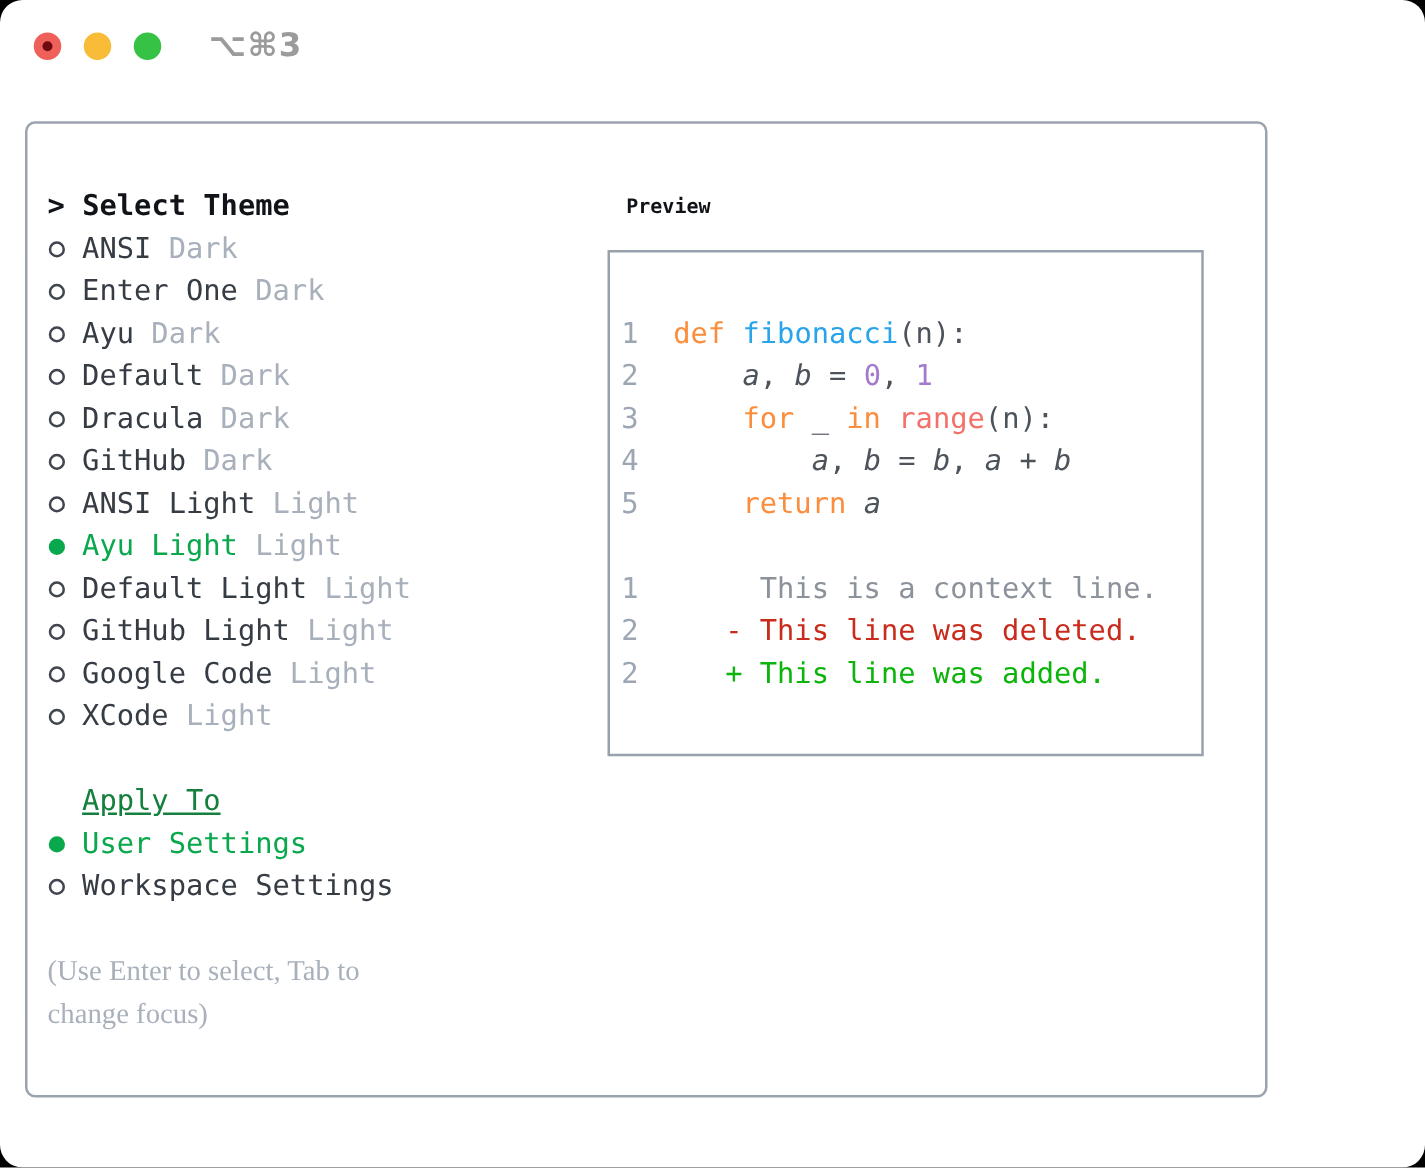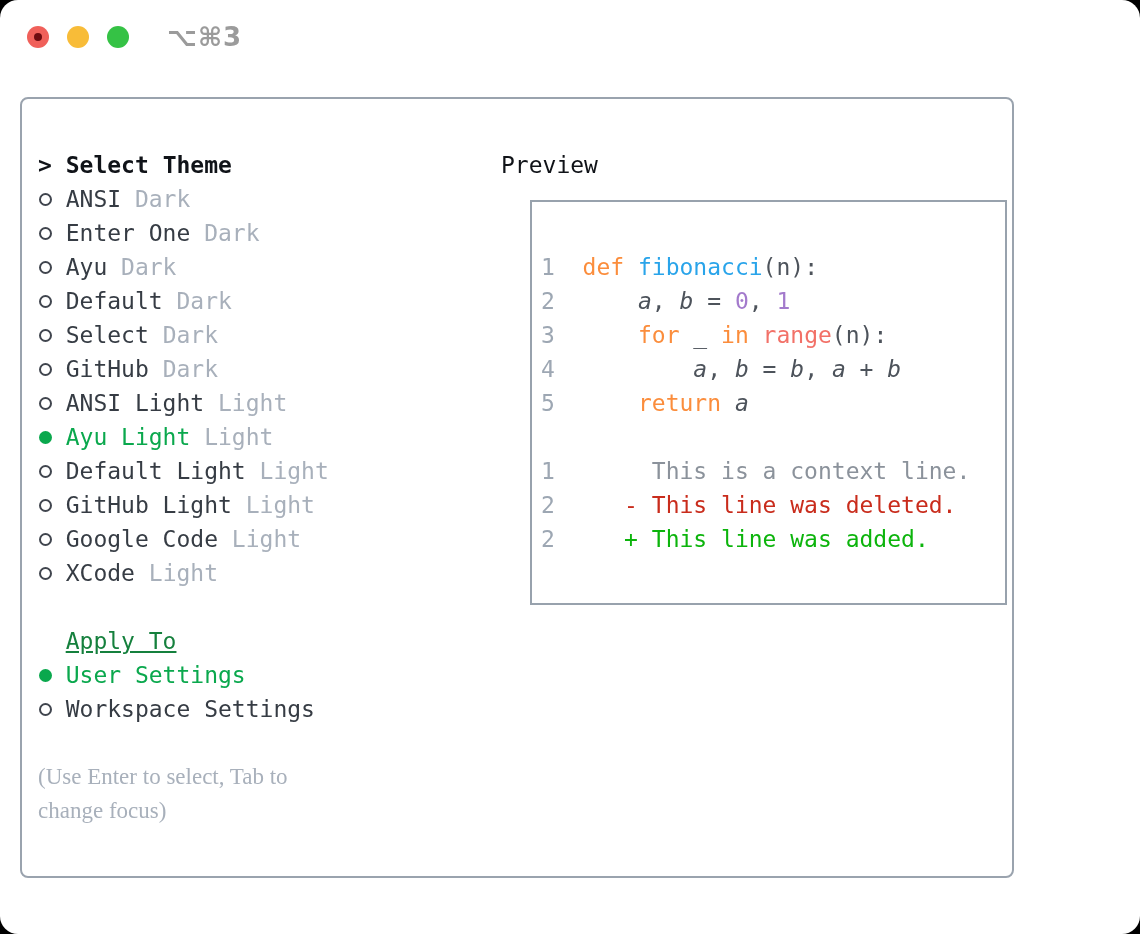--- a/index.html
+++ b/index.html
@@ -37,23 +37,23 @@
   .radio{width:13px;height:13px;border-radius:50%;box-sizing:border-box;
          border:2px solid #40454e;margin-left:1px;}
   .radio.sel{border:none;background:var(--ui-green);}
   .iname{color:var(--item-fg);}
   .iname.sel{color:var(--ui-green);}
   .ivariant{color:var(--muted);}
   .apply-hdr{color:#15803d;text-decoration:underline;}
   .hint{color:var(--muted);font-family:Liberation Serif, serif;}
   
   .preview-title{position:absolute;left:479px;top:49px;height:34px;
-                 line-height:34px;font-size:23px;font-weight:normal;
+                 line-height:34px;font-size:16px;font-weight:bold;
                  color:var(--hdr-fg);}
-  .preview-box{position:absolute;left:508px;top:101px;width:473px;
+  .preview-box{position:absolute;left:464px;top:101px;width:473px;
                height:401px;border:2px solid #98a2ad;background:#fff;}
   .code{position:absolute;left:9px;top:48px;font-size:23px;line-height:34px;
         white-space:pre;color:var(--code-fg);}
   .pline{height:34px;}
   .lnum{color:var(--lnum);}
   .tok-kw{color:var(--kw);}
   .tok-fn{color:var(--fn);}
   .tok-num{color:var(--numc);}
   .tok-rng{color:var(--rng);}
   .tok-plain{color:var(--code-fg);}
@@ -80,21 +80,21 @@
 
     <div class="left-col">
       <div class="row">
         <span class="hdr"><span>&gt;</span> </span><span class="hdr">Select Theme</span>
       </div>
       <div id="theme-list">
           <div class="row"><span class="marker"><span class="radio"></span></span><span class="iname">ANSI</span><span class="ivariant"> Dark</span></div>
           <div class="row"><span class="marker"><span class="radio"></span></span><span class="iname">Enter One</span><span class="ivariant"> Dark</span></div>
           <div class="row"><span class="marker"><span class="radio"></span></span><span class="iname">Ayu</span><span class="ivariant"> Dark</span></div>
           <div class="row"><span class="marker"><span class="radio"></span></span><span class="iname">Default</span><span class="ivariant"> Dark</span></div>
-          <div class="row"><span class="marker"><span class="radio"></span></span><span class="iname">Select</span><span class="ivariant"> Dark</span></div>
+          <div class="row"><span class="marker"><span class="radio"></span></span><span class="iname">Dracula</span><span class="ivariant"> Dark</span></div>
           <div class="row"><span class="marker"><span class="radio"></span></span><span class="iname">GitHub</span><span class="ivariant"> Dark</span></div>
           <div class="row"><span class="marker"><span class="radio"></span></span><span class="iname">ANSI Light</span><span class="ivariant"> Light</span></div>
           <div class="row"><span class="marker"><span class="radio sel"></span></span><span class="iname sel">Ayu Light</span><span class="ivariant"> Light</span></div>
           <div class="row"><span class="marker"><span class="radio"></span></span><span class="iname">Default Light</span><span class="ivariant"> Light</span></div>
           <div class="row"><span class="marker"><span class="radio"></span></span><span class="iname">GitHub Light</span><span class="ivariant"> Light</span></div>
           <div class="row"><span class="marker"><span class="radio"></span></span><span class="iname">Google Code</span><span class="ivariant"> Light</span></div>
           <div class="row"><span class="marker"><span class="radio"></span></span><span class="iname">XCode</span><span class="ivariant"> Light</span></div>
         </div>
       <div class="row"></div>
       <div class="row">

